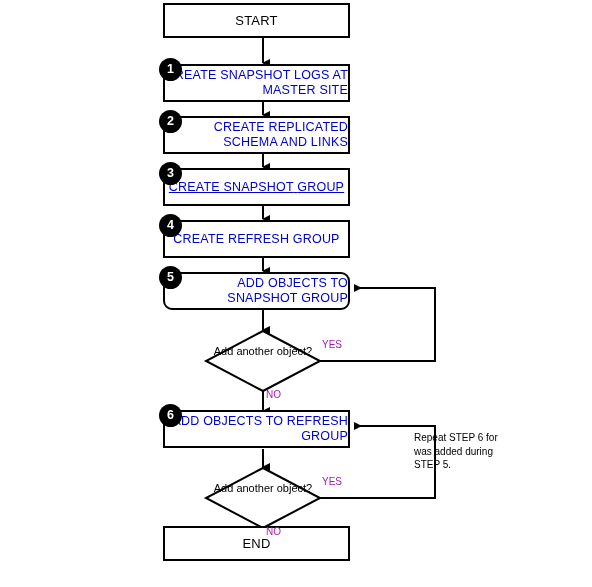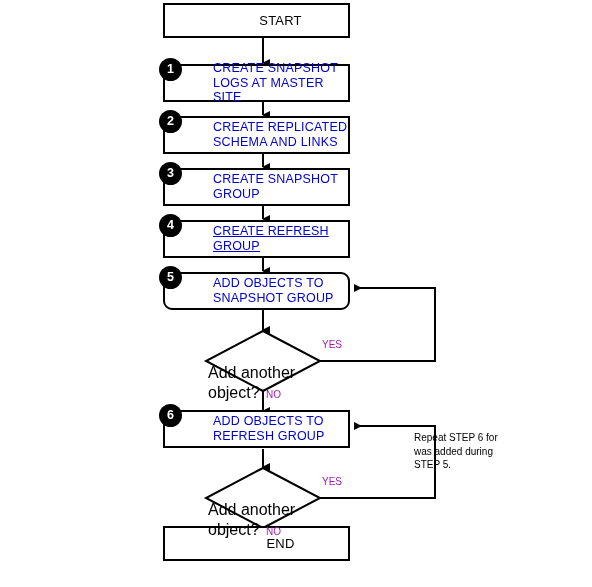--- a/index.html
+++ b/index.html
@@ -22,24 +22,23 @@
     height: 587px;
   }
   .node-box {
     position: absolute;
     box-sizing: border-box;
     border: 2px solid #000000;
     background: #ffffff;
     display: flex;
     align-items: center;
     justify-content: center;
-    text-align: left;
+    text-align: right;
     line-height: 1.18;
     letter-spacing: 0.2px;
-    padding-left: 48px;
   }
   .node-box.process {
     color: #0000cc;
     font-size: 12.5px;
     font-weight: 500;
   }
   .node-box.terminator {
     color: #000000;
     font-size: 13px;
   }
@@ -54,26 +53,25 @@
     font-weight: bold;
     display: flex;
     align-items: center;
     justify-content: center;
     z-index: 5;
     line-height: 1;
   }
   .decision-label {
     position: absolute;
     color: #000000;
-    font-size: 16px;
-    text-align: left;
+    font-size: 11px;
+    text-align: center;
     line-height: 1.25;
     width: 110px;
     z-index: 4;
-    margin-top: 18px;
   }
   .edge-label {
     position: absolute;
     color: #a21caf;
     font-size: 10px;
     z-index: 4;
     white-space: nowrap;
   }
   .note-text {
     position: absolute;
@@ -141,31 +139,31 @@
 <div class="node-box process two-line" style="left:163px; top:116px; width:187px; height:38px;">
   <div>
     <span>CREATE REPLICATED</span>
     <span>SCHEMA AND LINKS</span>
   </div>
 </div>
 <div class="step-badge" style="left:159px; top:110px;">
   <span>2</span>
 </div>
 
-<div class="node-box process two-line" style="left:163px; top:168px; width:187px; height:38px;">
+<div class="node-box process two-line" style="left:163px; top:168px; width:187px; height:38px;text-decoration:underline;">
   <div>
     <span>CREATE SNAPSHOT</span>
     <span>GROUP</span>
   </div>
 </div>
 <div class="step-badge" style="left:159px; top:162px;">
   <span>3</span>
 </div>
 
-<div class="node-box process two-line" style="left:163px; top:220px; width:187px; height:38px;text-decoration:underline;">
+<div class="node-box process two-line" style="left:163px; top:220px; width:187px; height:38px;">
   <div>
     <span>CREATE REFRESH</span>
     <span>GROUP</span>
   </div>
 </div>
 <div class="step-badge" style="left:159px; top:214px;">
   <span>4</span>
 </div>
 
 <div class="node-box process two-line" style="left:163px; top:272px; width:187px; height:38px;border-radius:9px;">

